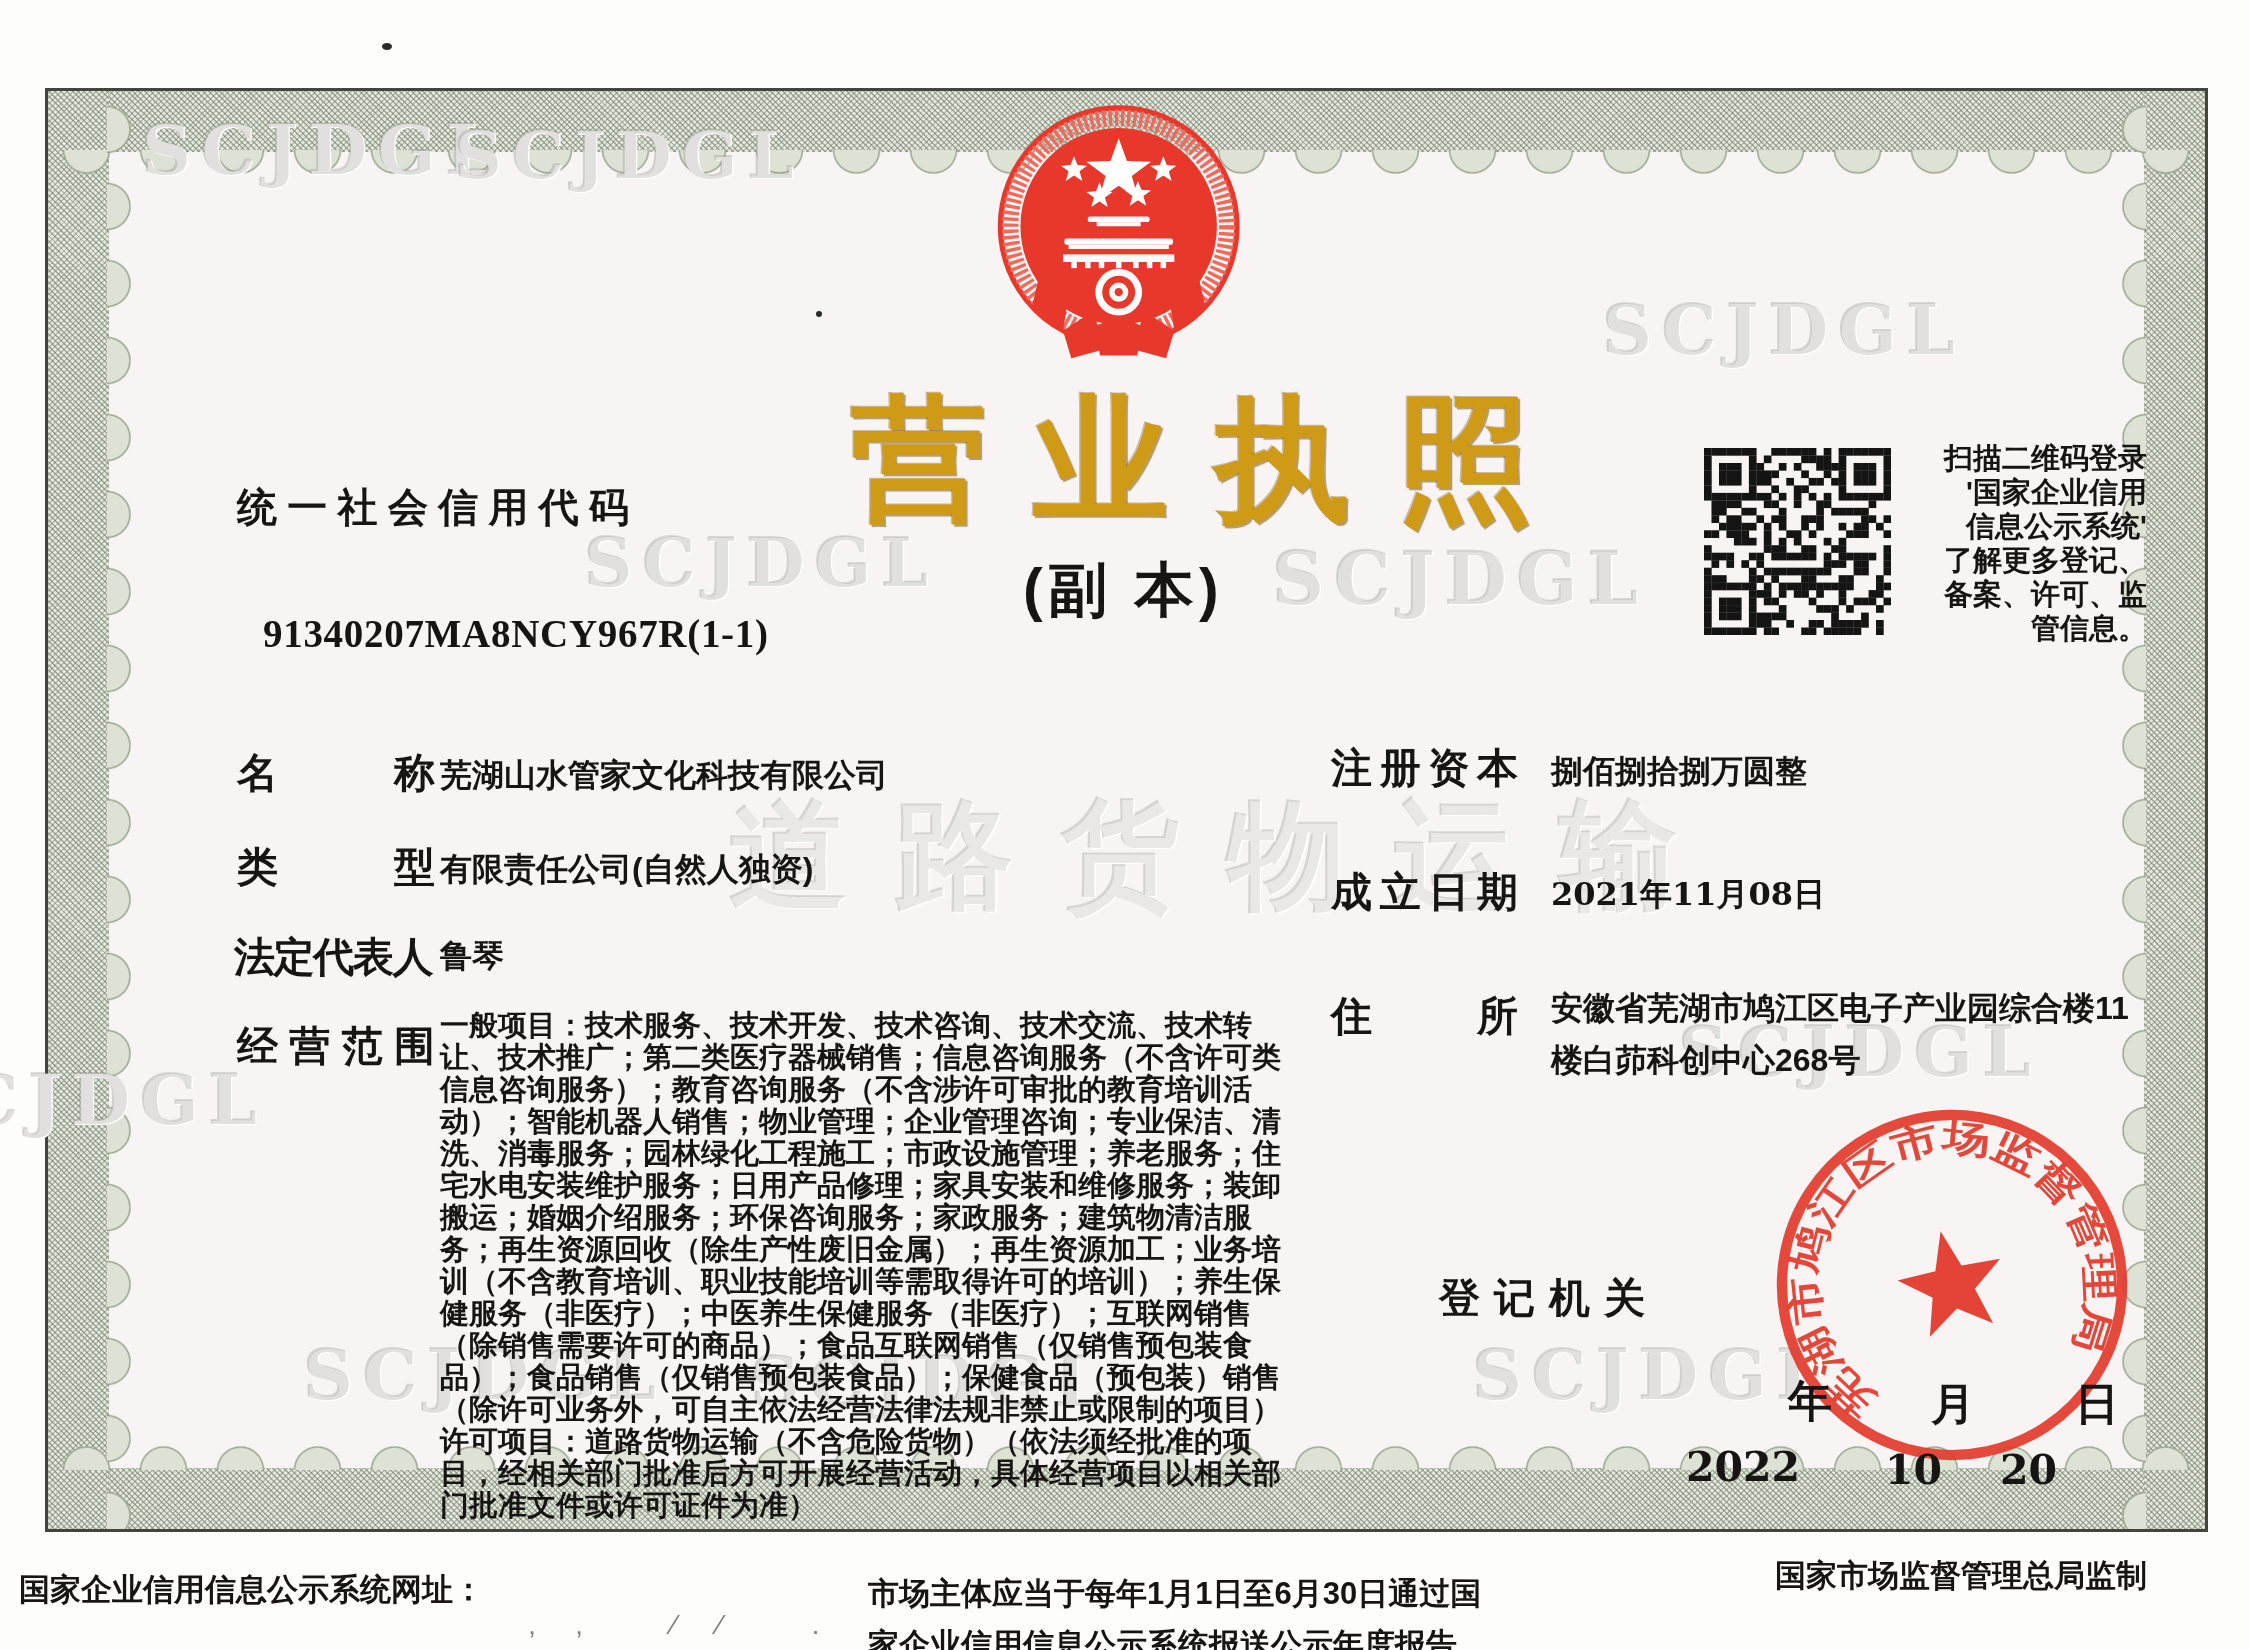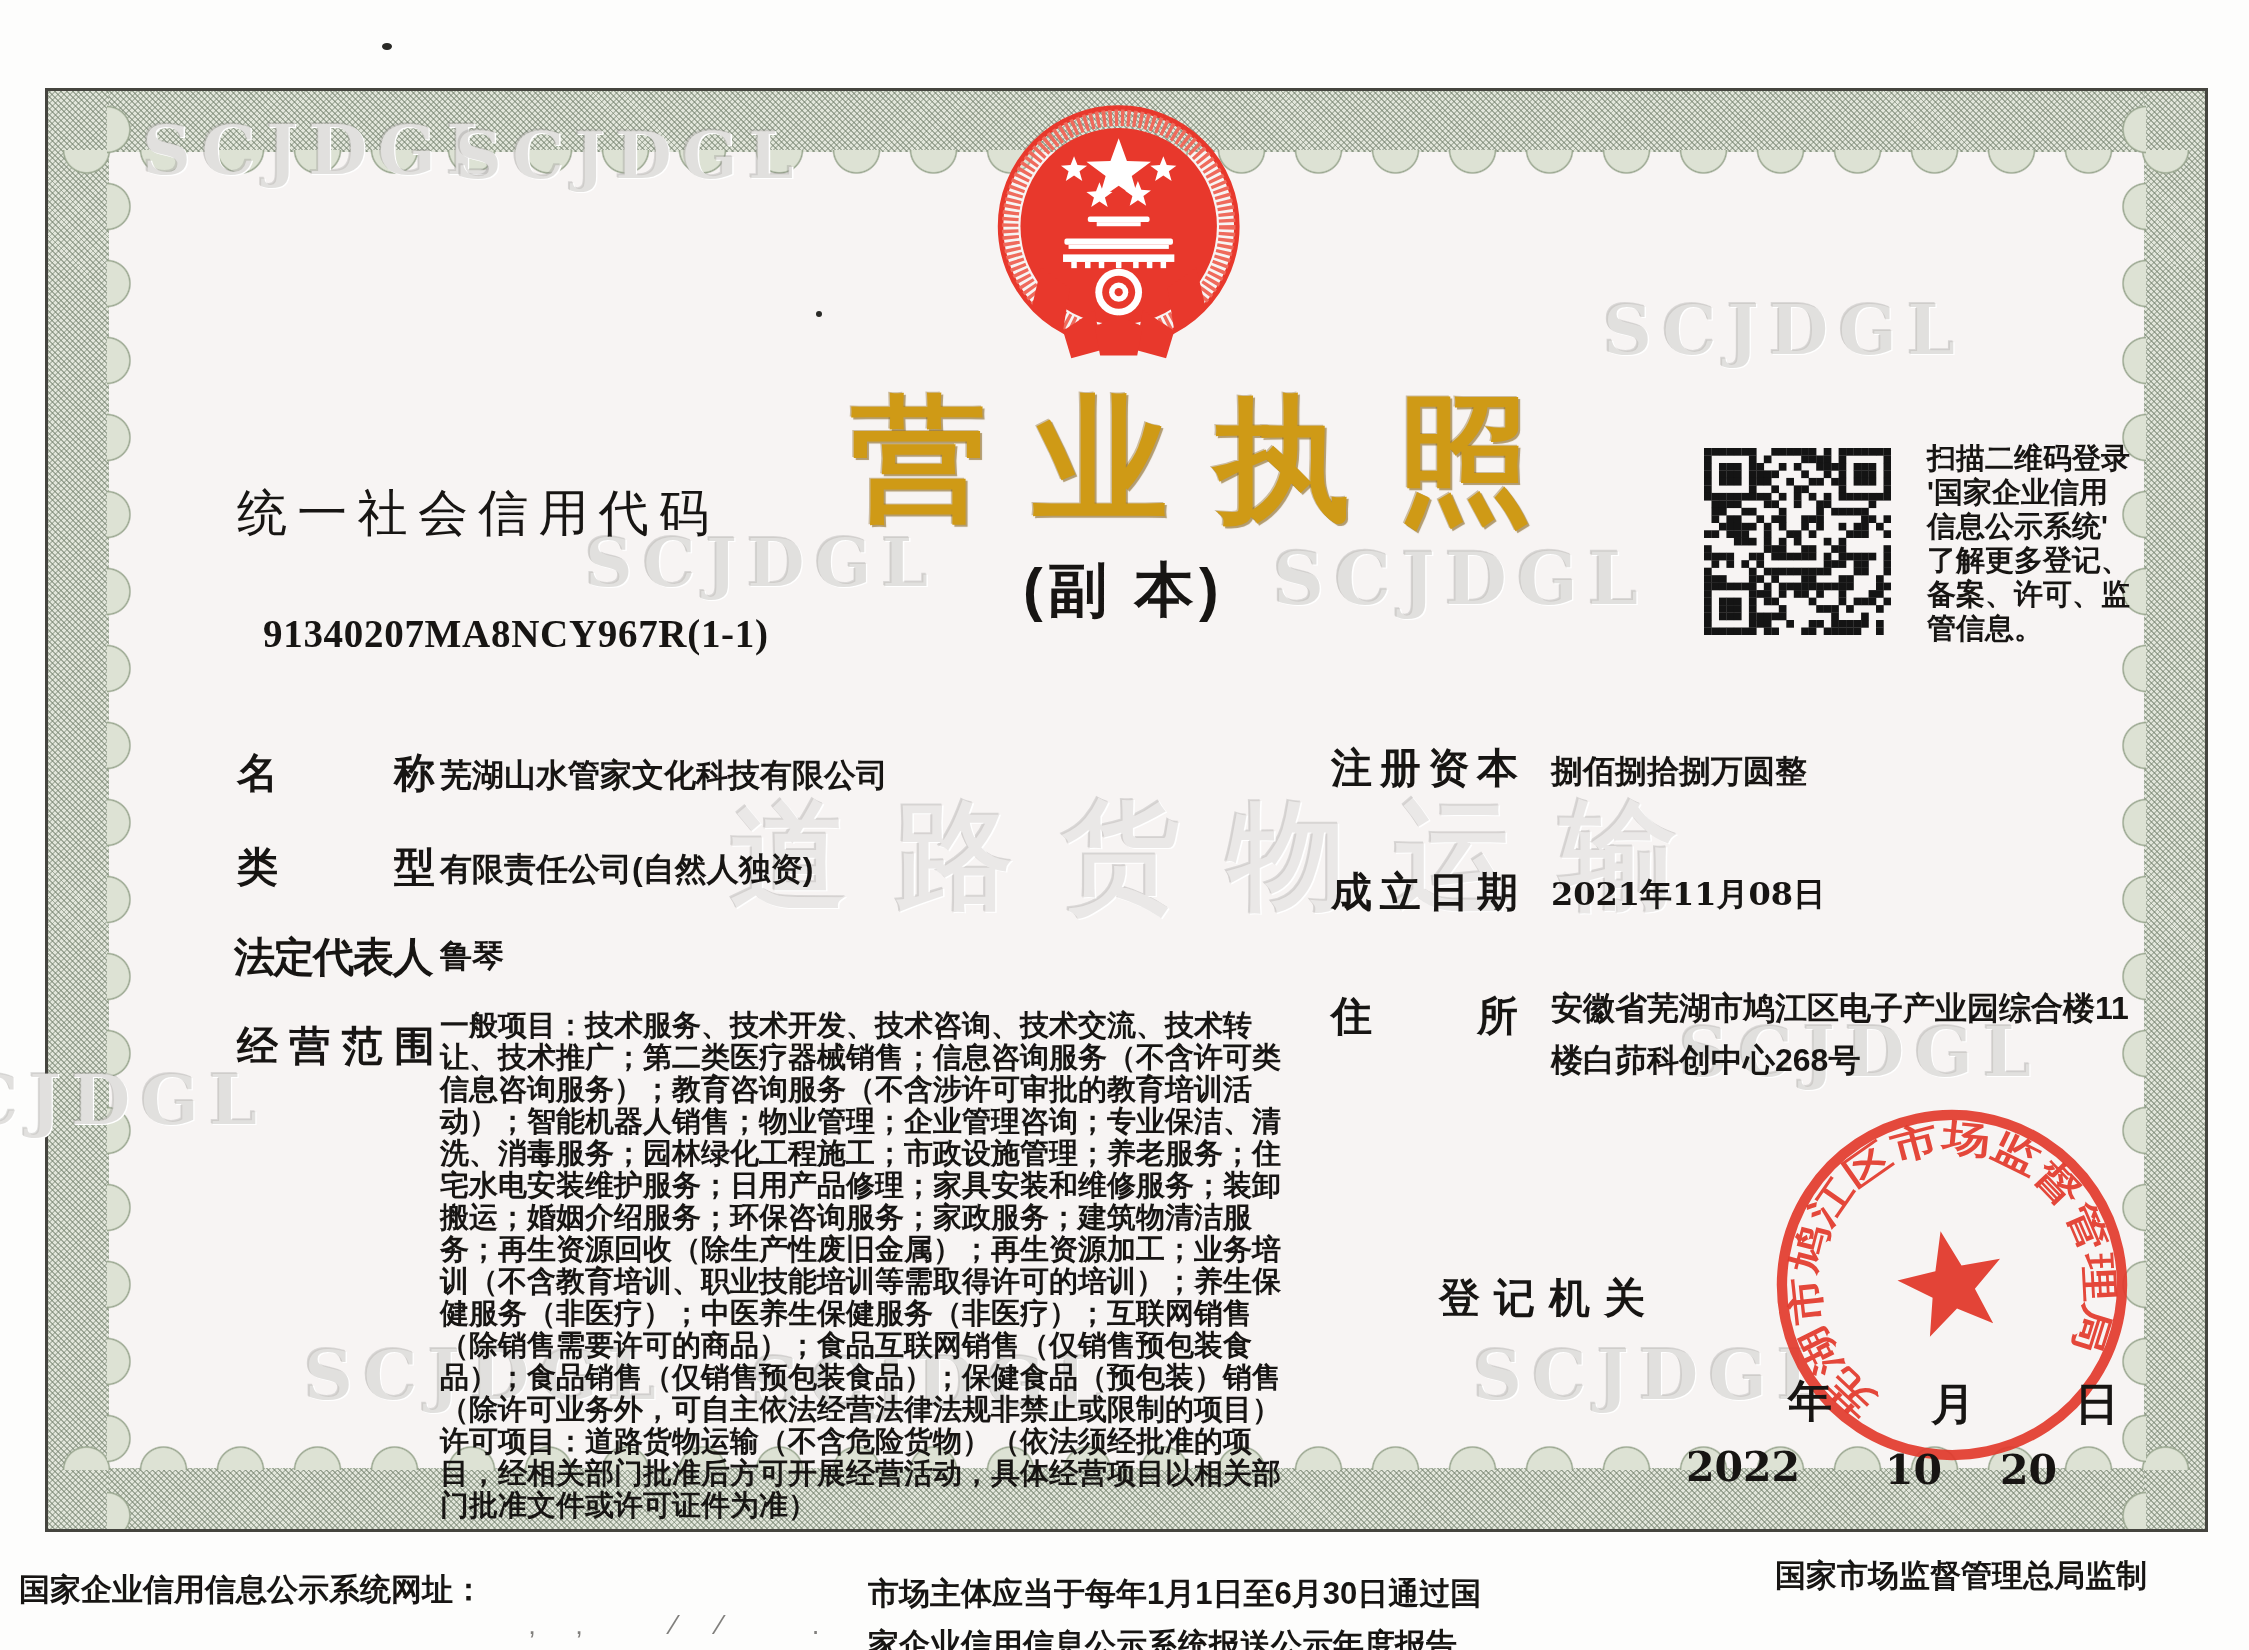--- a/index.html
+++ b/index.html
@@ -37,25 +37,25 @@
           font-family:"Liberation Sans",sans-serif;}
   
   .lbl{position:absolute;font-weight:bold;font-size:41px;white-space:nowrap;}
   .jl{text-align:justify;text-align-last:justify;white-space:normal;}
   .val{position:absolute;font-weight:600;font-size:32px;white-space:nowrap;}
   .ml{white-space:pre-line;}
   .title{position:absolute;left:851px;top:370px;font-size:135px;font-weight:bold;
          letter-spacing:47px;color:#cf9a16;white-space:nowrap;
          text-shadow:2.1px 2.1px 0.7px rgba(122,84,6,.55),-1.4px -1.4px 0 rgba(122,84,6,.35);}
   .subtitle{position:absolute;left:1023px;top:551px;font-size:59px;font-weight:bold;letter-spacing:5.5px;}
-  .credit-label{position:absolute;left:237px;top:480px;font-size:50px;font-weight:normal;letter-spacing:10.3px;}
+  .credit-label{position:absolute;left:237px;top:480px;font-size:40px;font-weight:bold;letter-spacing:10.3px;}
   .credit-code{position:absolute;left:263px;top:583px;font-size:39px;font-weight:bold;
                font-family:"Liberation Serif",serif;letter-spacing:0.7px;margin-top:28px;}
   .qr-caption{position:absolute;left:1927px;top:441px;width:220px;font-size:29px;font-weight:bold;
-              line-height:34px;}
+              line-height:34px;text-align:right;}
   .scope{position:absolute;left:440px;top:1009px;width:868px;font-size:29px;font-weight:600;
          line-height:32px;text-align:justify;}
   .addr{position:absolute;left:1551px;top:982px;width:619px;font-size:32px;font-weight:600;line-height:52px;}
   .date-lbl{position:absolute;font-size:44px;font-weight:bold;}
   .date-num{position:absolute;font-size:41px;font-weight:600;font-family:"DejaVu Serif",serif;}
   .footer{position:absolute;font-size:31px;font-weight:bold;white-space:nowrap;}
   .seal{position:absolute;left:1762px;top:1095px;width:380px;height:380px;transform:rotate(-12deg);}
   .speck{position:absolute;background:#2a2a27;border-radius:50%;}
   .pen{position:absolute;left:529px;top:1609px;font-size:27.5px;color:#4c4a47;letter-spacing:41px;opacity:.7;}
 </style>

